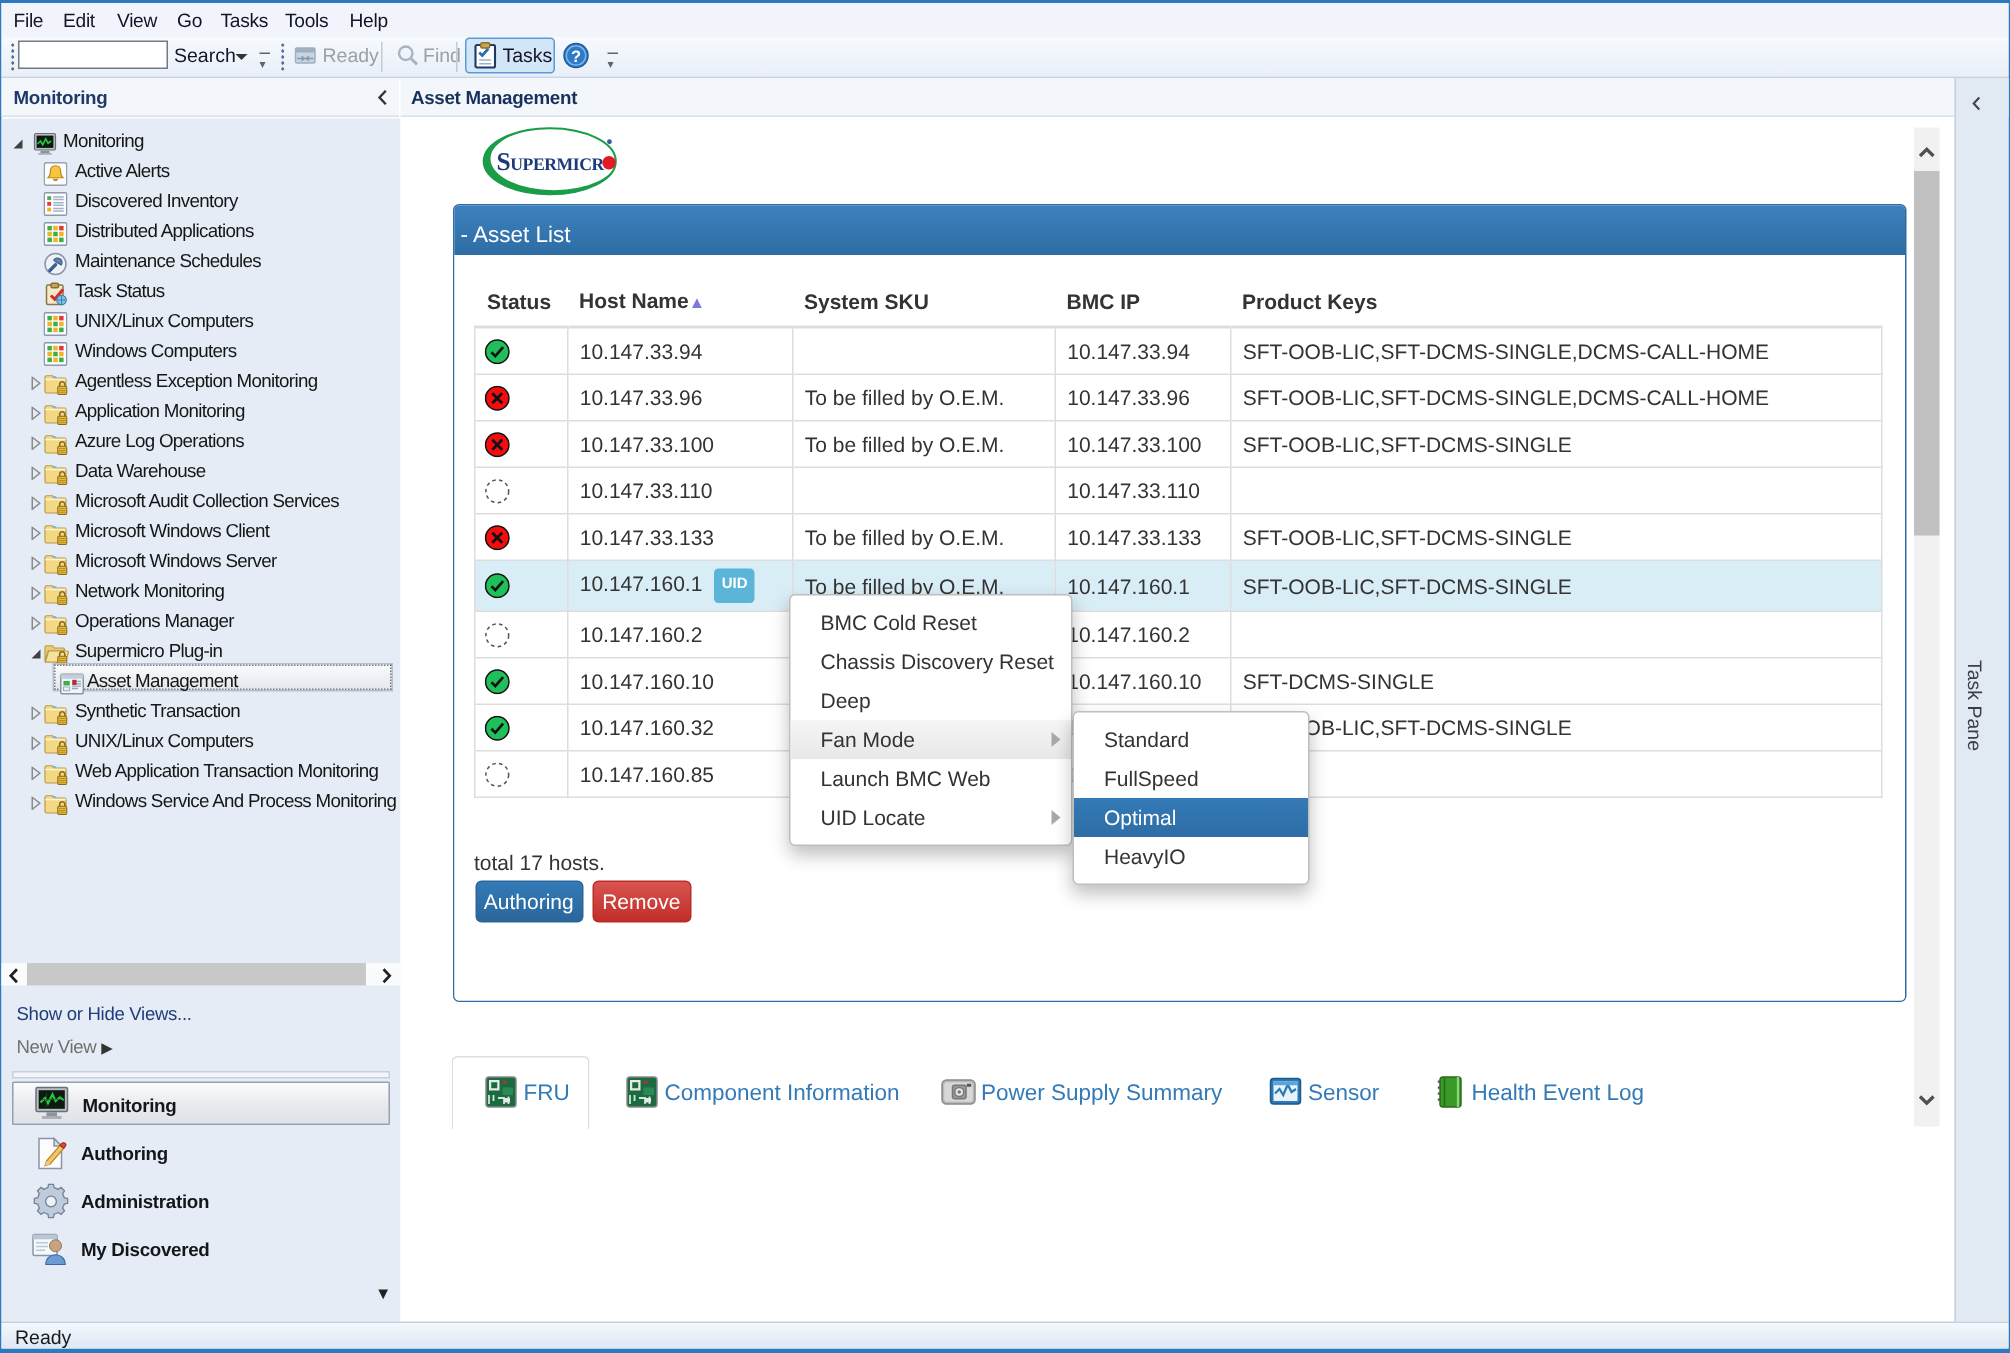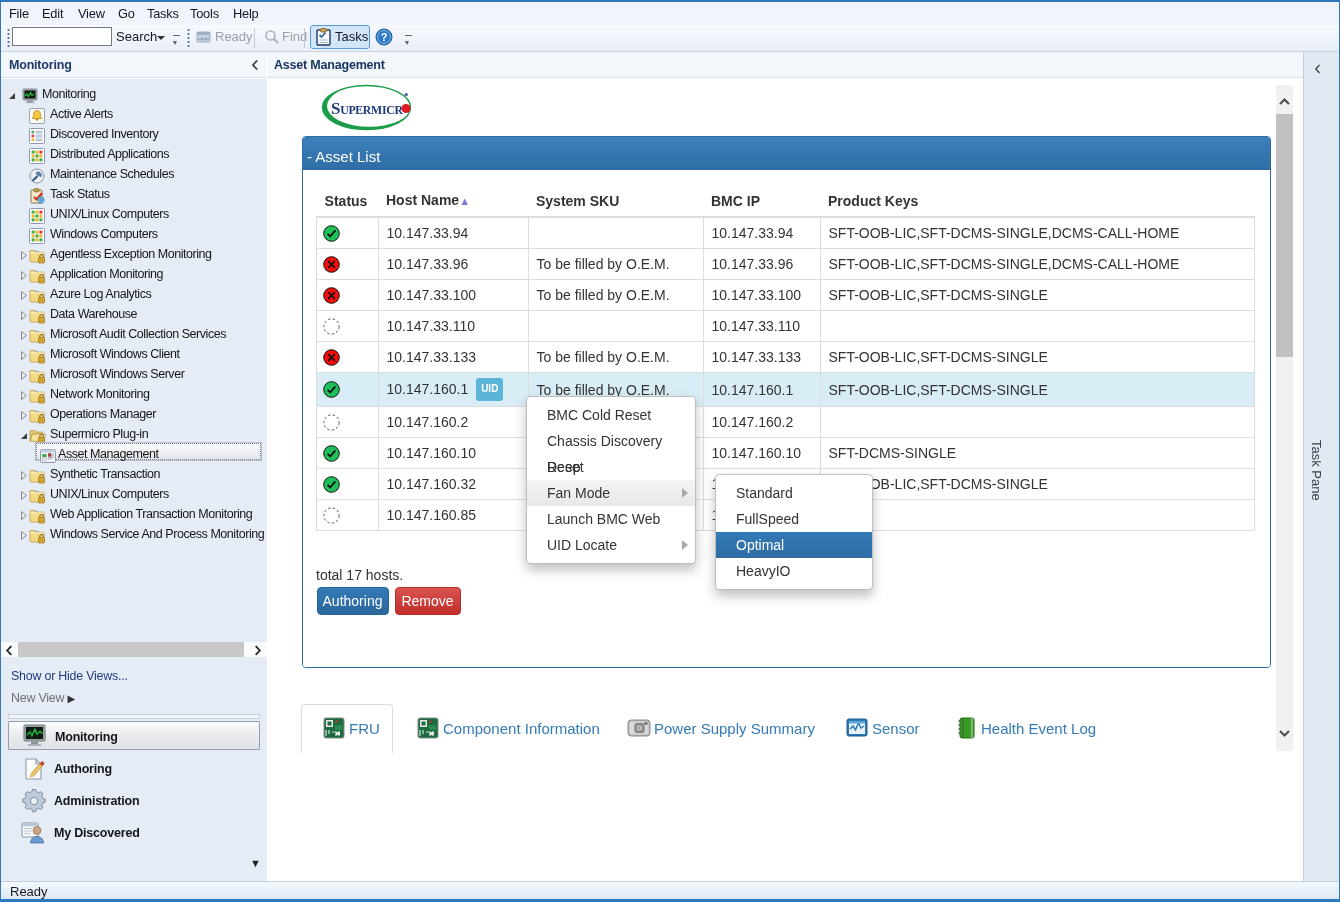--- a/index.html
+++ b/index.html
@@ -285,21 +285,21 @@
           <path d="M1 3.5c0-.6.4-1 1-1h4l1.2 1.5H14c.6 0 1 .4 1 1v8c0 .6-.4 1-1 1H2c-.6 0-1-.4-1-1v-9.5z" fill="#f3d984" stroke="#b69a4e" stroke-width="0.8"></path>
           <path d="M1.2 5h13.6" stroke="#fdf3cd" stroke-width="1"></path>
           <rect x="6" y="2.8" width="2.5" height="1.2" fill="#7eb2e0"></rect>
           <g>
             <rect x="9.5" y="9.5" width="6" height="5.5" rx="0.8" fill="#e8b93c" stroke="#8a6d1f" stroke-width="0.7"></rect>
             <path d="M10.8 9.5V8.2a1.7 1.7 0 0 1 3.4 0v1.3" fill="none" stroke="#8a6d1f" stroke-width="1.1"></path>
             <path d="M10.2 11h4.6M10.2 12.4h4.6M10.2 13.8h4.6" stroke="#b78f22" stroke-width="0.7"></path>
           </g>
         </svg>
       </span>
-      <span class="lbl" style="left:49px">Azure Log Analytics</span>
+      <span class="lbl" style="left:49px">Azure Log Operations</span>
     </div>
 <div class="trow" style="top:224.5px">
       <span class="arr" style="left:19px;top:5px">
         <svg width="8" height="9" viewBox="0 0 8 9">
           <path d="M1.5 0.5l5 4-5 4z" fill="none" stroke="#8a8a8a"></path>
         </svg>
       </span>
       <span style="position:absolute;left:28px;top:2px">
         <svg width="17" height="16" viewBox="0 0 17 16">
           <path d="M1 3.5c0-.6.4-1 1-1h4l1.2 1.5H14c.6 0 1 .4 1 1v8c0 .6-.4 1-1 1H2c-.6 0-1-.4-1-1v-9.5z" fill="#f3d984" stroke="#b69a4e" stroke-width="0.8"></path>
@@ -794,21 +794,21 @@
     </svg>
 </div>
 
 <div class="abs taskpane">
 <span style="position:absolute;left:10px;top:10px"><svg width="7" height="10" viewBox="0 0 7 10">
         <path d="M5.5 1L1.8 5l3.7 4" stroke="#444" stroke-width="1.4" fill="none"></path>
       </svg></span>
 <span style="position:absolute;left:5px;top:388px;font-size:13px;color:#3a3f49;writing-mode:vertical-rl">Task Pane</span>
 </div>
 
-<div class="menu" style="left:526px;top:396px;width:170px">
+<div class="menu" style="left:526px;top:396px;width:189px">
 <div class="mi">BMC Cold Reset</div>
 <div class="mi">Chassis Discovery Reset</div>
 <div class="mi">Deep</div>
 <div class="mi hov">Fan Mode<span class="sub"></span></div>
 <div class="mi">Launch BMC Web</div>
 <div class="mi">UID Locate<span class="sub"></span></div>
 </div>
 <div class="menu" style="left:715px;top:474px;width:158px">
 <div class="mi">Standard</div>
 <div class="mi">FullSpeed</div>

